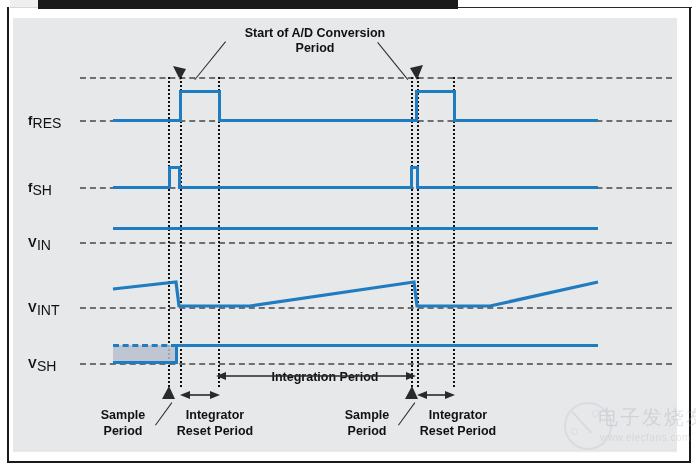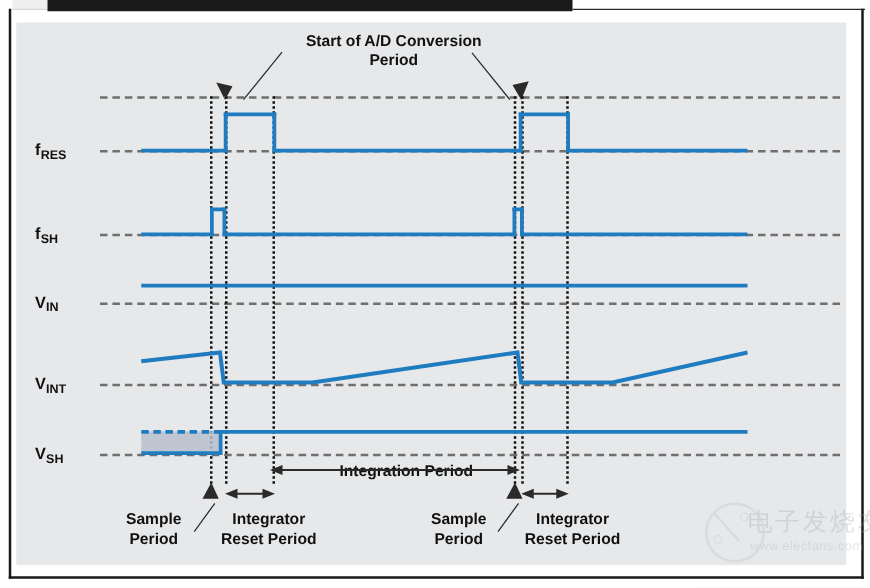--- a/index.html
+++ b/index.html
@@ -22,21 +22,21 @@
   #panel{position:absolute;left:13px;top:18px;width:664px;height:432px;background:#e7e8ea;}
   #panel-shadow{position:absolute;left:13px;top:450px;width:664px;height:3px;
                 background:linear-gradient(#dcdcdc,#ffffff);}
 
   
   .abs{position:absolute;}
   .sig{background:#1f7cc0;}            
   .hdash{border-top:2px dashed #6f6f6f;height:0;}
   .vdot{border-left:2px dotted #101010;width:0;}
   .label{color:#111111;font-weight:bold;font-size:13px;letter-spacing:.2px;}
-  .label sub{font-size:10px;font-weight:bold;vertical-align:baseline;
+  .label sub{font-size:14px;font-weight:normal;vertical-align:baseline;
              position:relative;top:3px;letter-spacing:0;}
   .note{color:#111111;font-weight:bold;font-size:12.5px;text-align:center;line-height:15px;}
   .leader{background:#2a2a2a;height:1px;transform-origin:0 0;}
 
   
   #vsh-box{background:#b9bfcd;opacity:.85;}
   #vsh-box-top{border-top:3px dashed #1f7cc0;height:0;}
 
   
   #wm{position:absolute;left:562px;top:398px;width:126px;height:58px;opacity:.30;}

